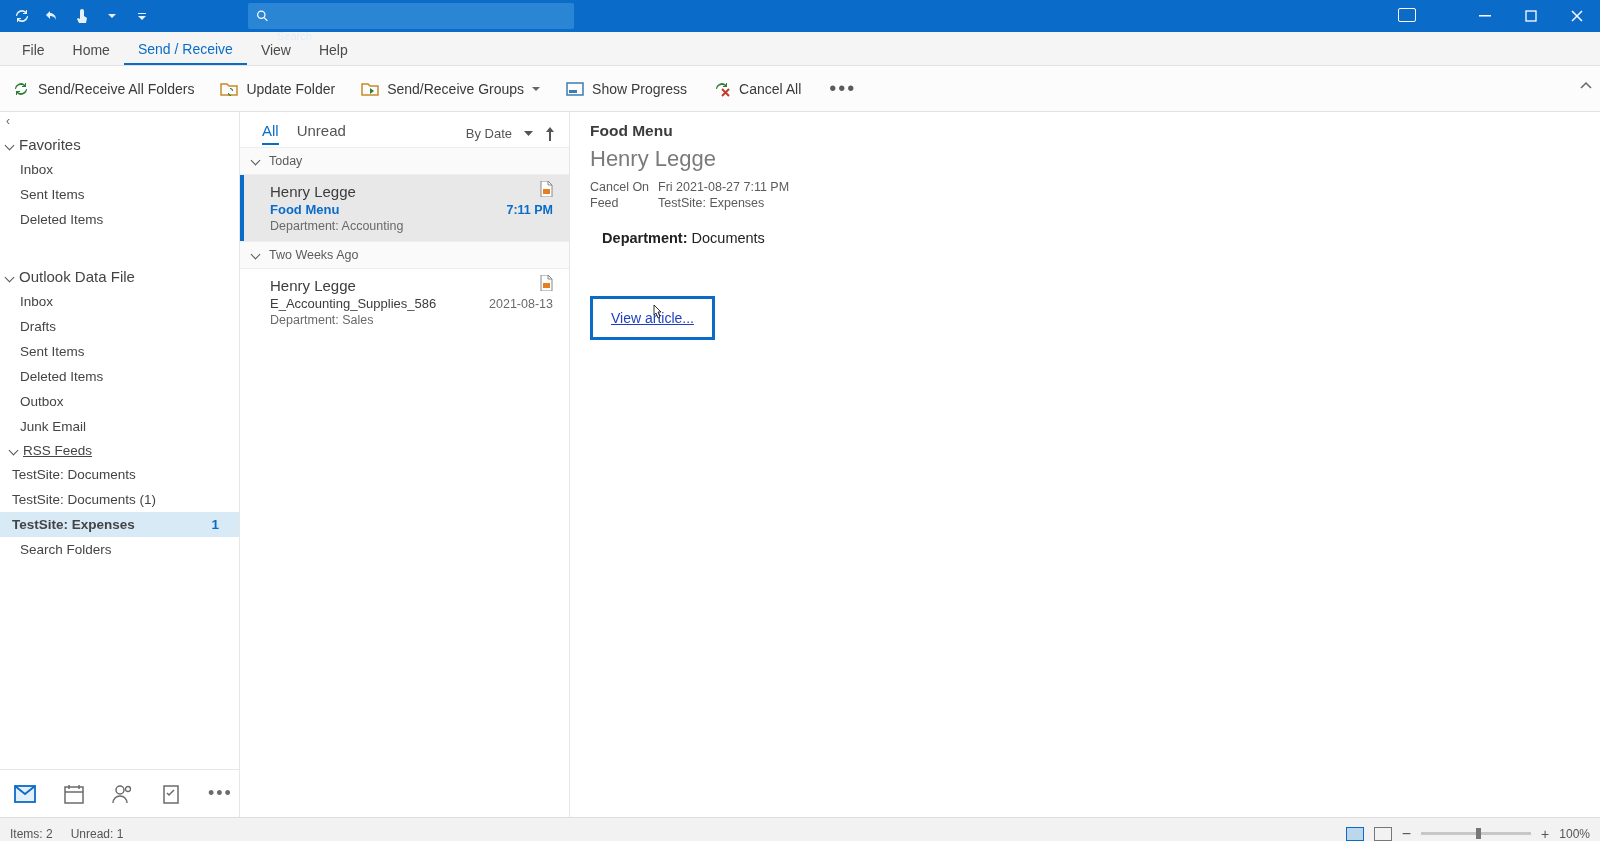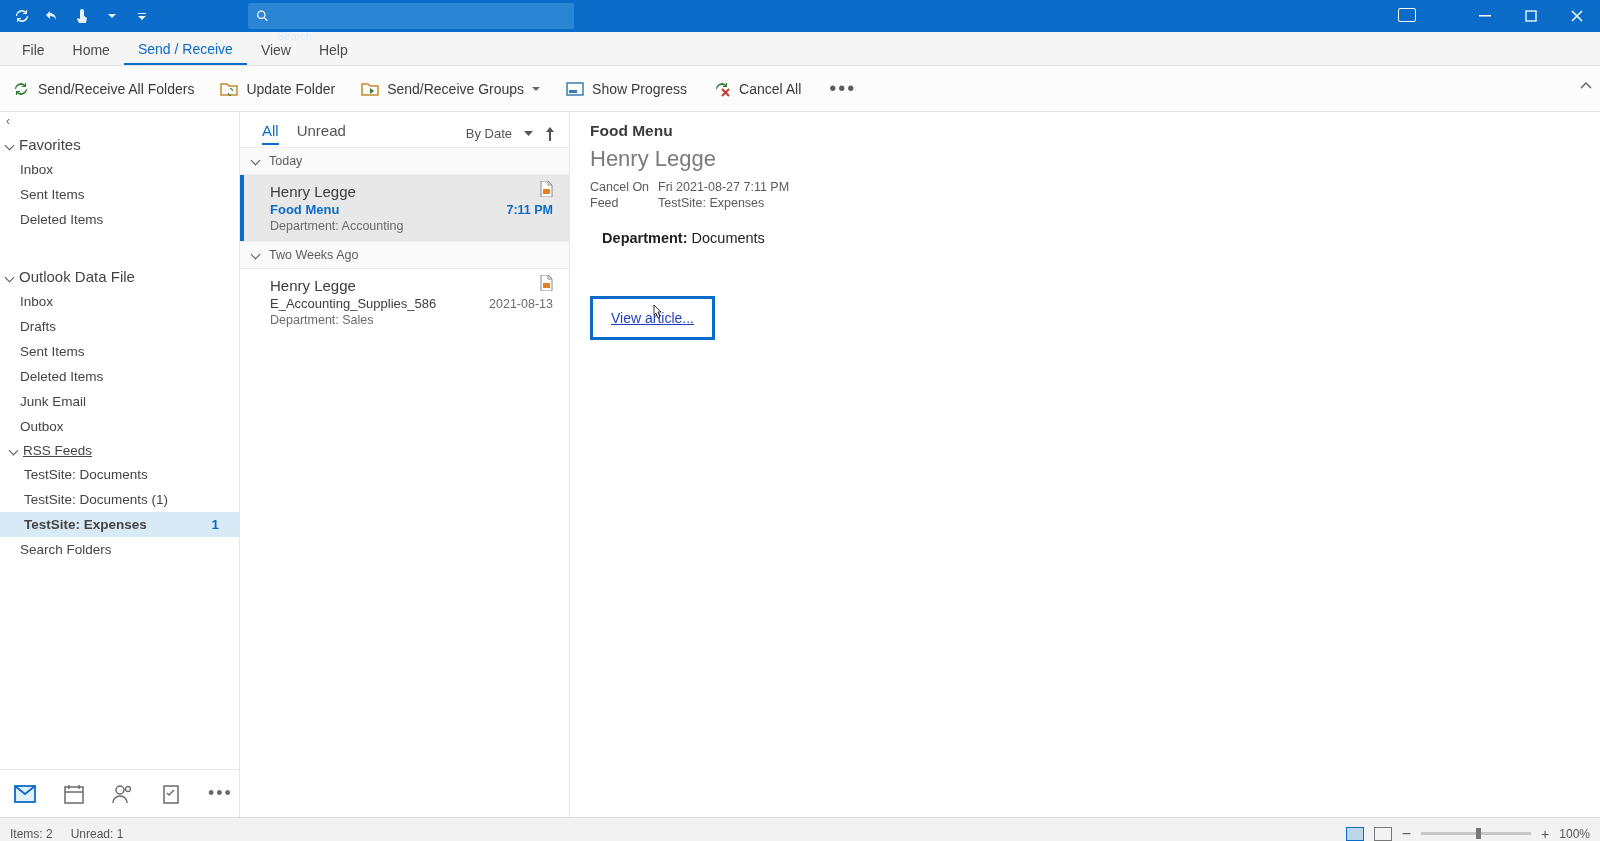--- a/index.html
+++ b/index.html
@@ -26,21 +26,21 @@
 .ribbon .collapse{ position:absolute; right:8px; top:14px; }
 
 .main{ display:flex; height:calc(100% - 32px - 34px - 46px - 24px);}
 
 .folderpane{ width:240px; border-right:1px solid #e6e6e6; display:flex; flex-direction:column;}
 .folderpane .collapsebtn{ align-self:flex-end; padding:2px 6px; color:#666; font-size:12px;}
 .folderpane .section{ padding:0 0 6px 0;}
 .folderpane .section-title{ display:flex; align-items:center; gap:4px; font-size:15px; color:#444; padding:6px 4px 4px 6px; cursor:pointer;}
 .folderpane .section-title.big{ font-size:15px; font-weight:400;}
 .folderpane .folder{ font-size:13.5px; color:#444; padding:5px 4px 5px 20px; cursor:pointer; display:flex; justify-content:space-between; align-items:center;}
-.folderpane .folder.l2{ padding-left:24px;}
+.folderpane .folder.l2{ padding-left:12px;}
 .folderpane .folder.selected{ background:#d9eaf7; font-weight:600;}
 .folderpane .folder .count{ color:#0a6cc8; font-weight:600; padding-right:16px;}
 .folderpane .rss-hdr{ display:flex; align-items:center; gap:4px; font-size:13.5px; color:#444; padding:4px 4px 4px 10px; cursor:pointer;text-decoration:underline;}
 .navbar{ height:48px; border-top:1px solid #e6e6e6; display:flex; align-items:center; gap:28px; padding-left:14px;}
 .navbar .navicon{ color:#0a6cc8;}
 .navbar .navicon.dim{ color:#6b6b6b;}
 
 .msglist{ width:330px; border-right:1px solid #e6e6e6; display:flex; flex-direction:column; background:#fff;}
 .msglist .filterbar{ display:flex; align-items:center; justify-content:space-between; padding:10px 14px 2px 22px;}
 .msglist .filters{ display:flex; gap:18px; font-size:15px;}
@@ -210,22 +210,22 @@
     </div>
     <div class="section" style="margin-top:24px;">
       <div class="section-title big">
             <span class="chev"></span>
             <span>Outlook Data File</span>
           </div>
       <div class="folder">Inbox</div>
       <div class="folder">Drafts</div>
       <div class="folder">Sent Items</div>
       <div class="folder">Deleted Items</div>
+      <div class="folder">Outbox</div>
       <div class="folder">Junk Email</div>
-      <div class="folder">Outbox</div>
       <div class="rss-hdr">
             <span class="chev"></span>
             <span>RSS Feeds</span>
           </div>
       <div class="folder l2">TestSite: Documents</div>
       <div class="folder l2">TestSite: Documents (1)</div>
       <div class="folder l2 selected">
         <span>TestSite: Expenses</span>
         <span class="count">1</span>
       </div>

